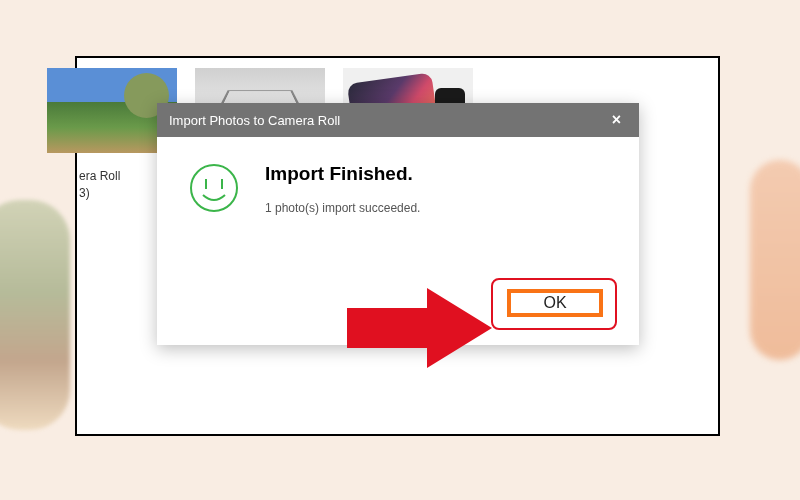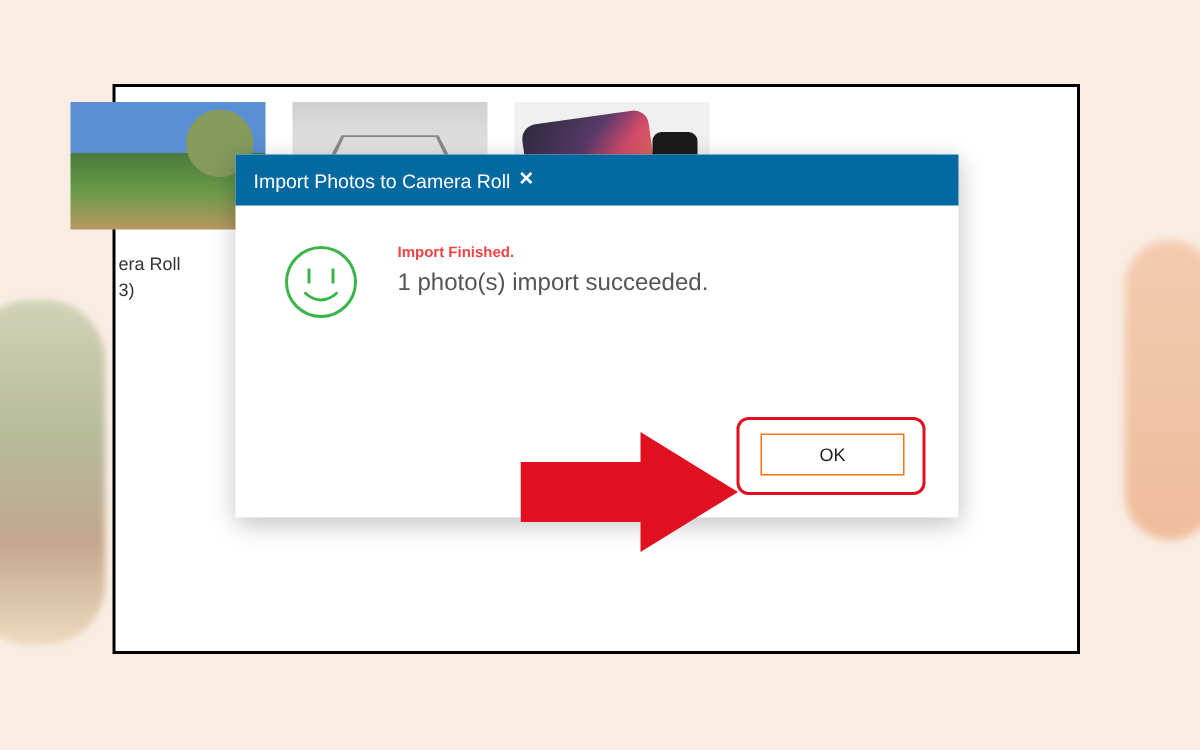--- a/index.html
+++ b/index.html
@@ -123,23 +123,24 @@
       position: absolute;
       left: 80px;
       top: 45px;
       width: 482px;
       height: 242px;
       background: #ffffff;
       box-shadow: 0 4px 16px rgba(0,0,0,0.25);
     }
     .dialog-titlebar {
       height: 34px;
-      background: #0369a1;
+      background: #737373;
       display: flex;
       align-items: center;
+      justify-content: space-between;
       padding: 0 12px;
     }
     .dialog-title {
       color: #ffffff;
       font-size: 13px;
     }
     .close-btn {
       color: #ffffff;
       font-size: 16px;
       font-weight: bold;
@@ -157,38 +158,38 @@
       height: 54px;
       display: flex;
       align-items: center;
       justify-content: center;
       flex-shrink: 0;
     }
     .dialog-message {
       padding-top: 2px;
     }
     .msg-title {
-      font-size: 10px;
+      font-size: 19px;
       font-weight: 600;
-      color: #ef4444;
-      margin-bottom: 6px;
+      color: #000000;
+      margin-bottom: 16px;
     }
     .msg-sub {
-      font-size: 16px;
+      font-size: 12px;
       color: #555;
     }
     .ok-button {
       position: absolute;
       right: 36px;
       bottom: 28px;
       width: 96px;
       height: 28px;
       background: #ffffff;
-      border: 1px solid #f97316;
-      font-size: 12px;
+      border: 4px solid #f97316;
+      font-size: 16px;
       color: #222;
       cursor: pointer;
       display: flex;
       align-items: center;
       justify-content: center;
     }
     .highlight-box {
       position: absolute;
       right: 22px;
       bottom: 15px;

